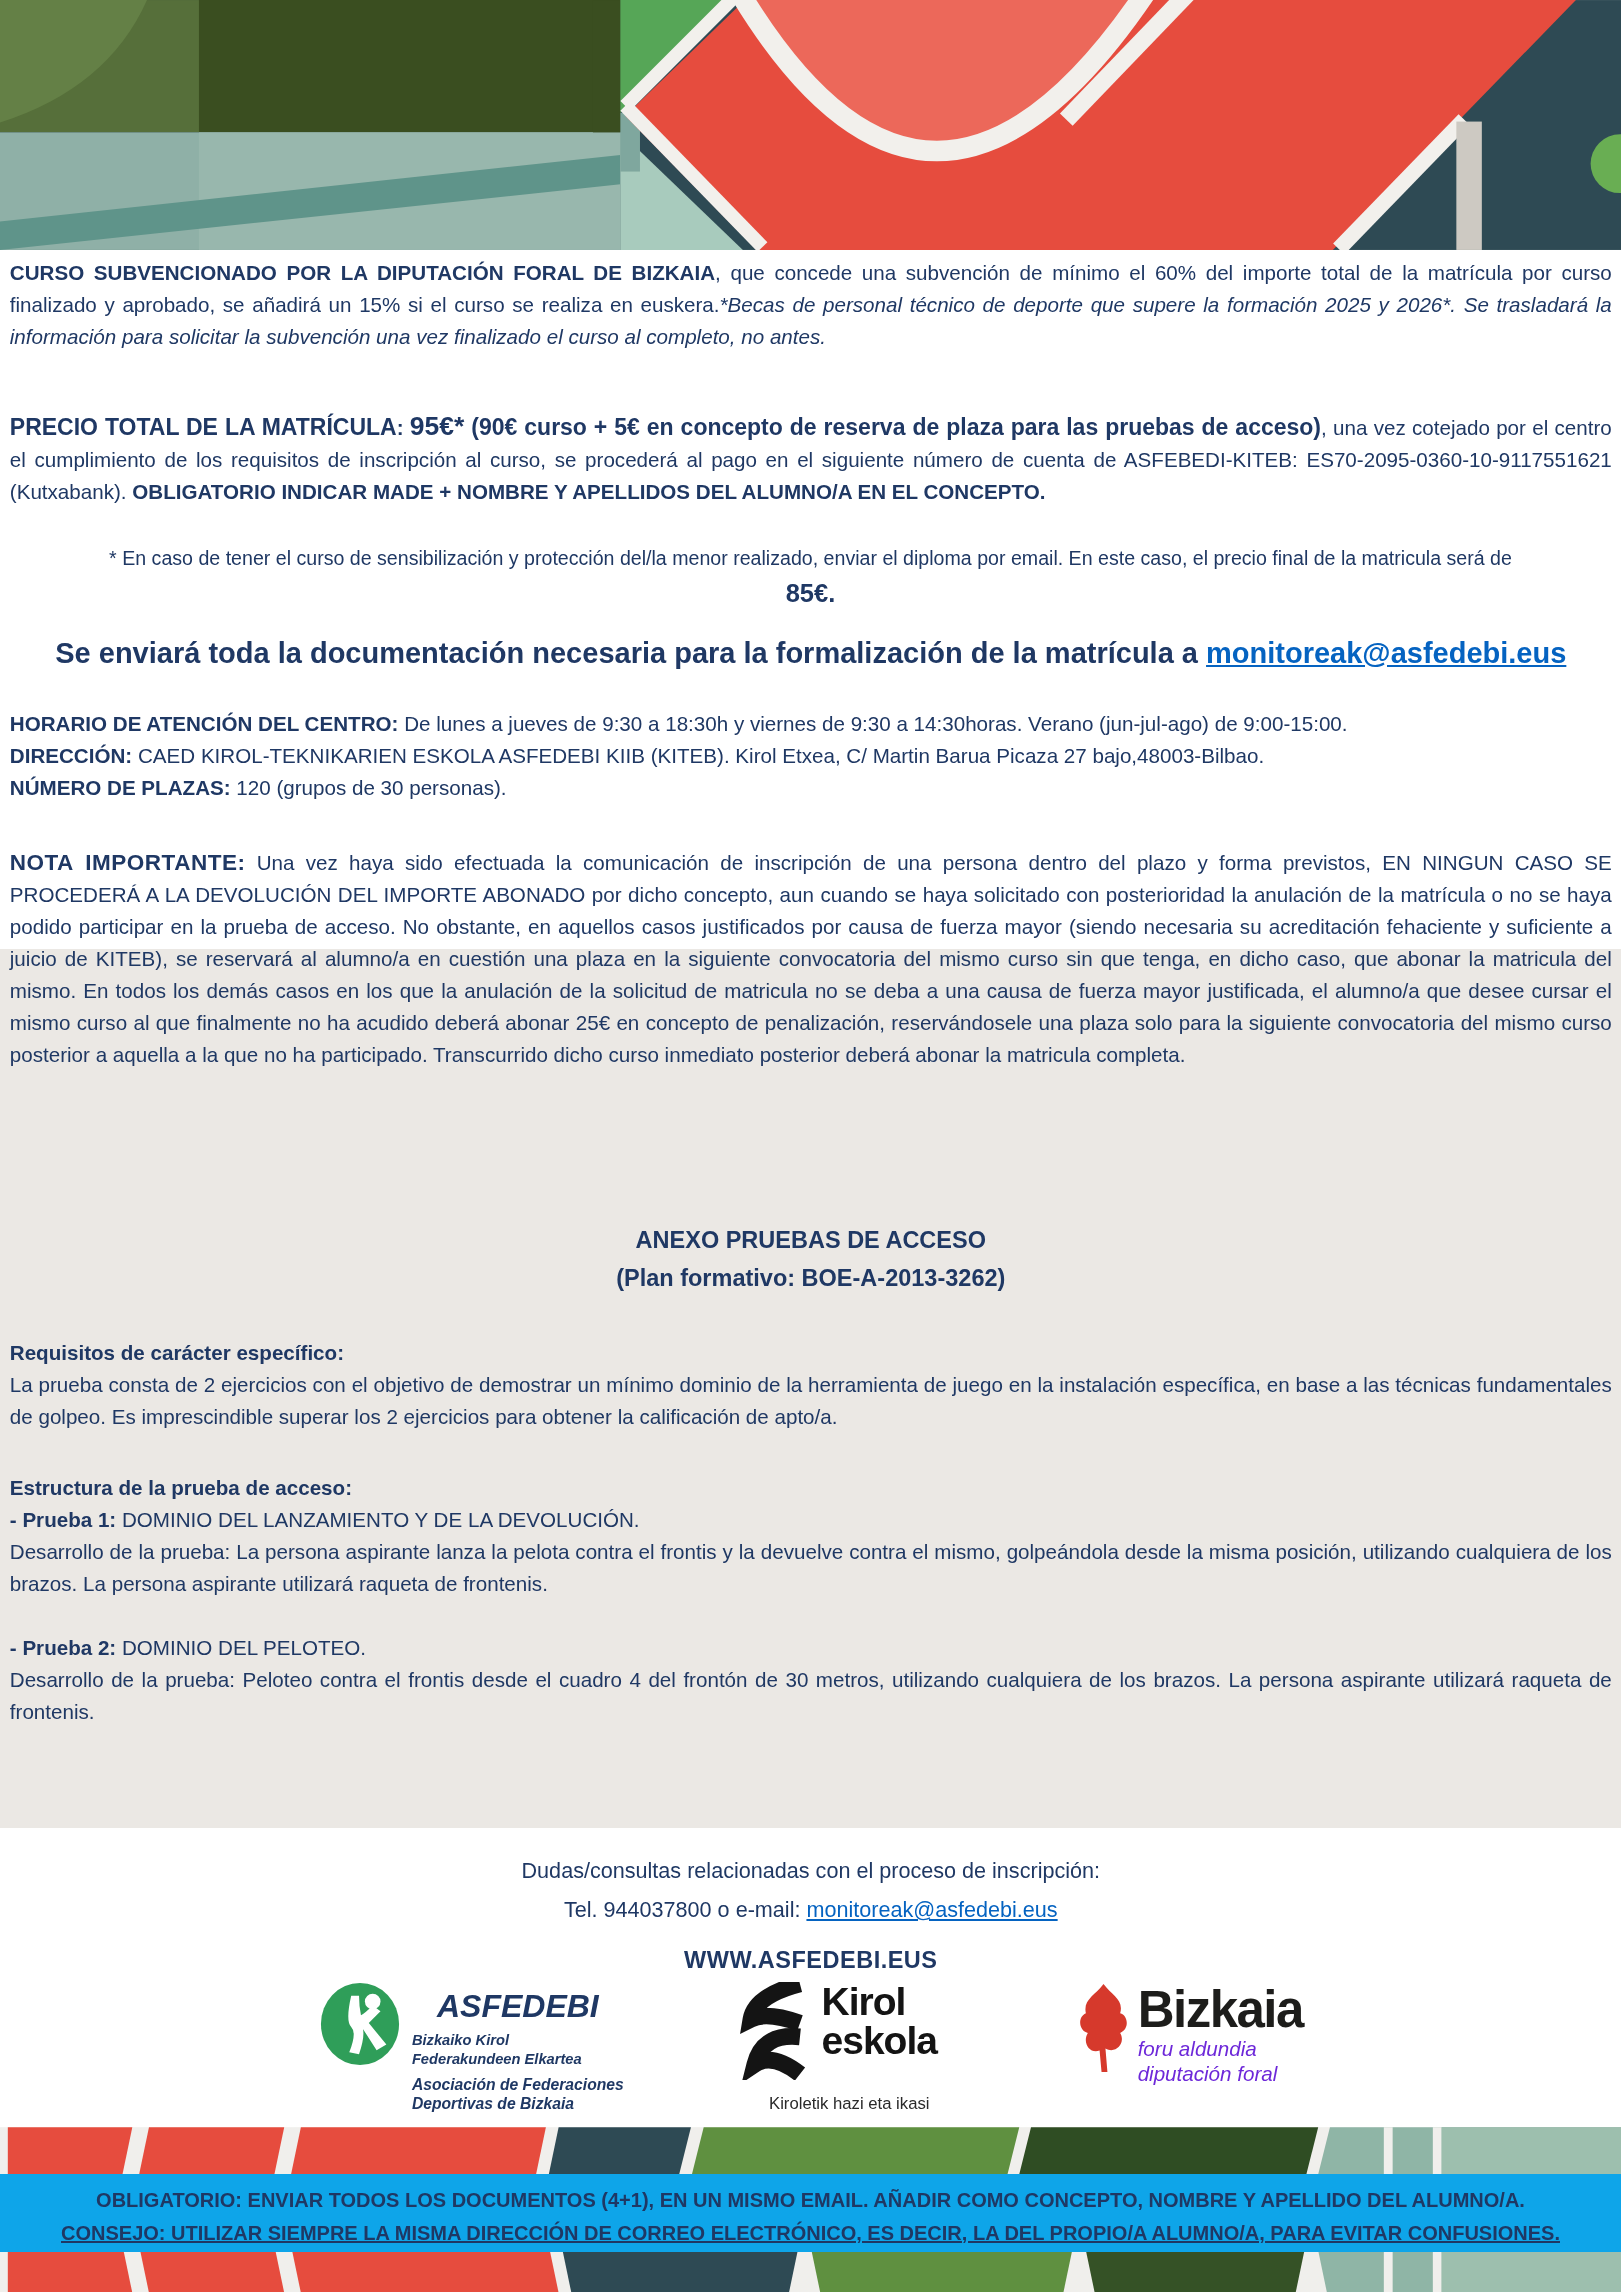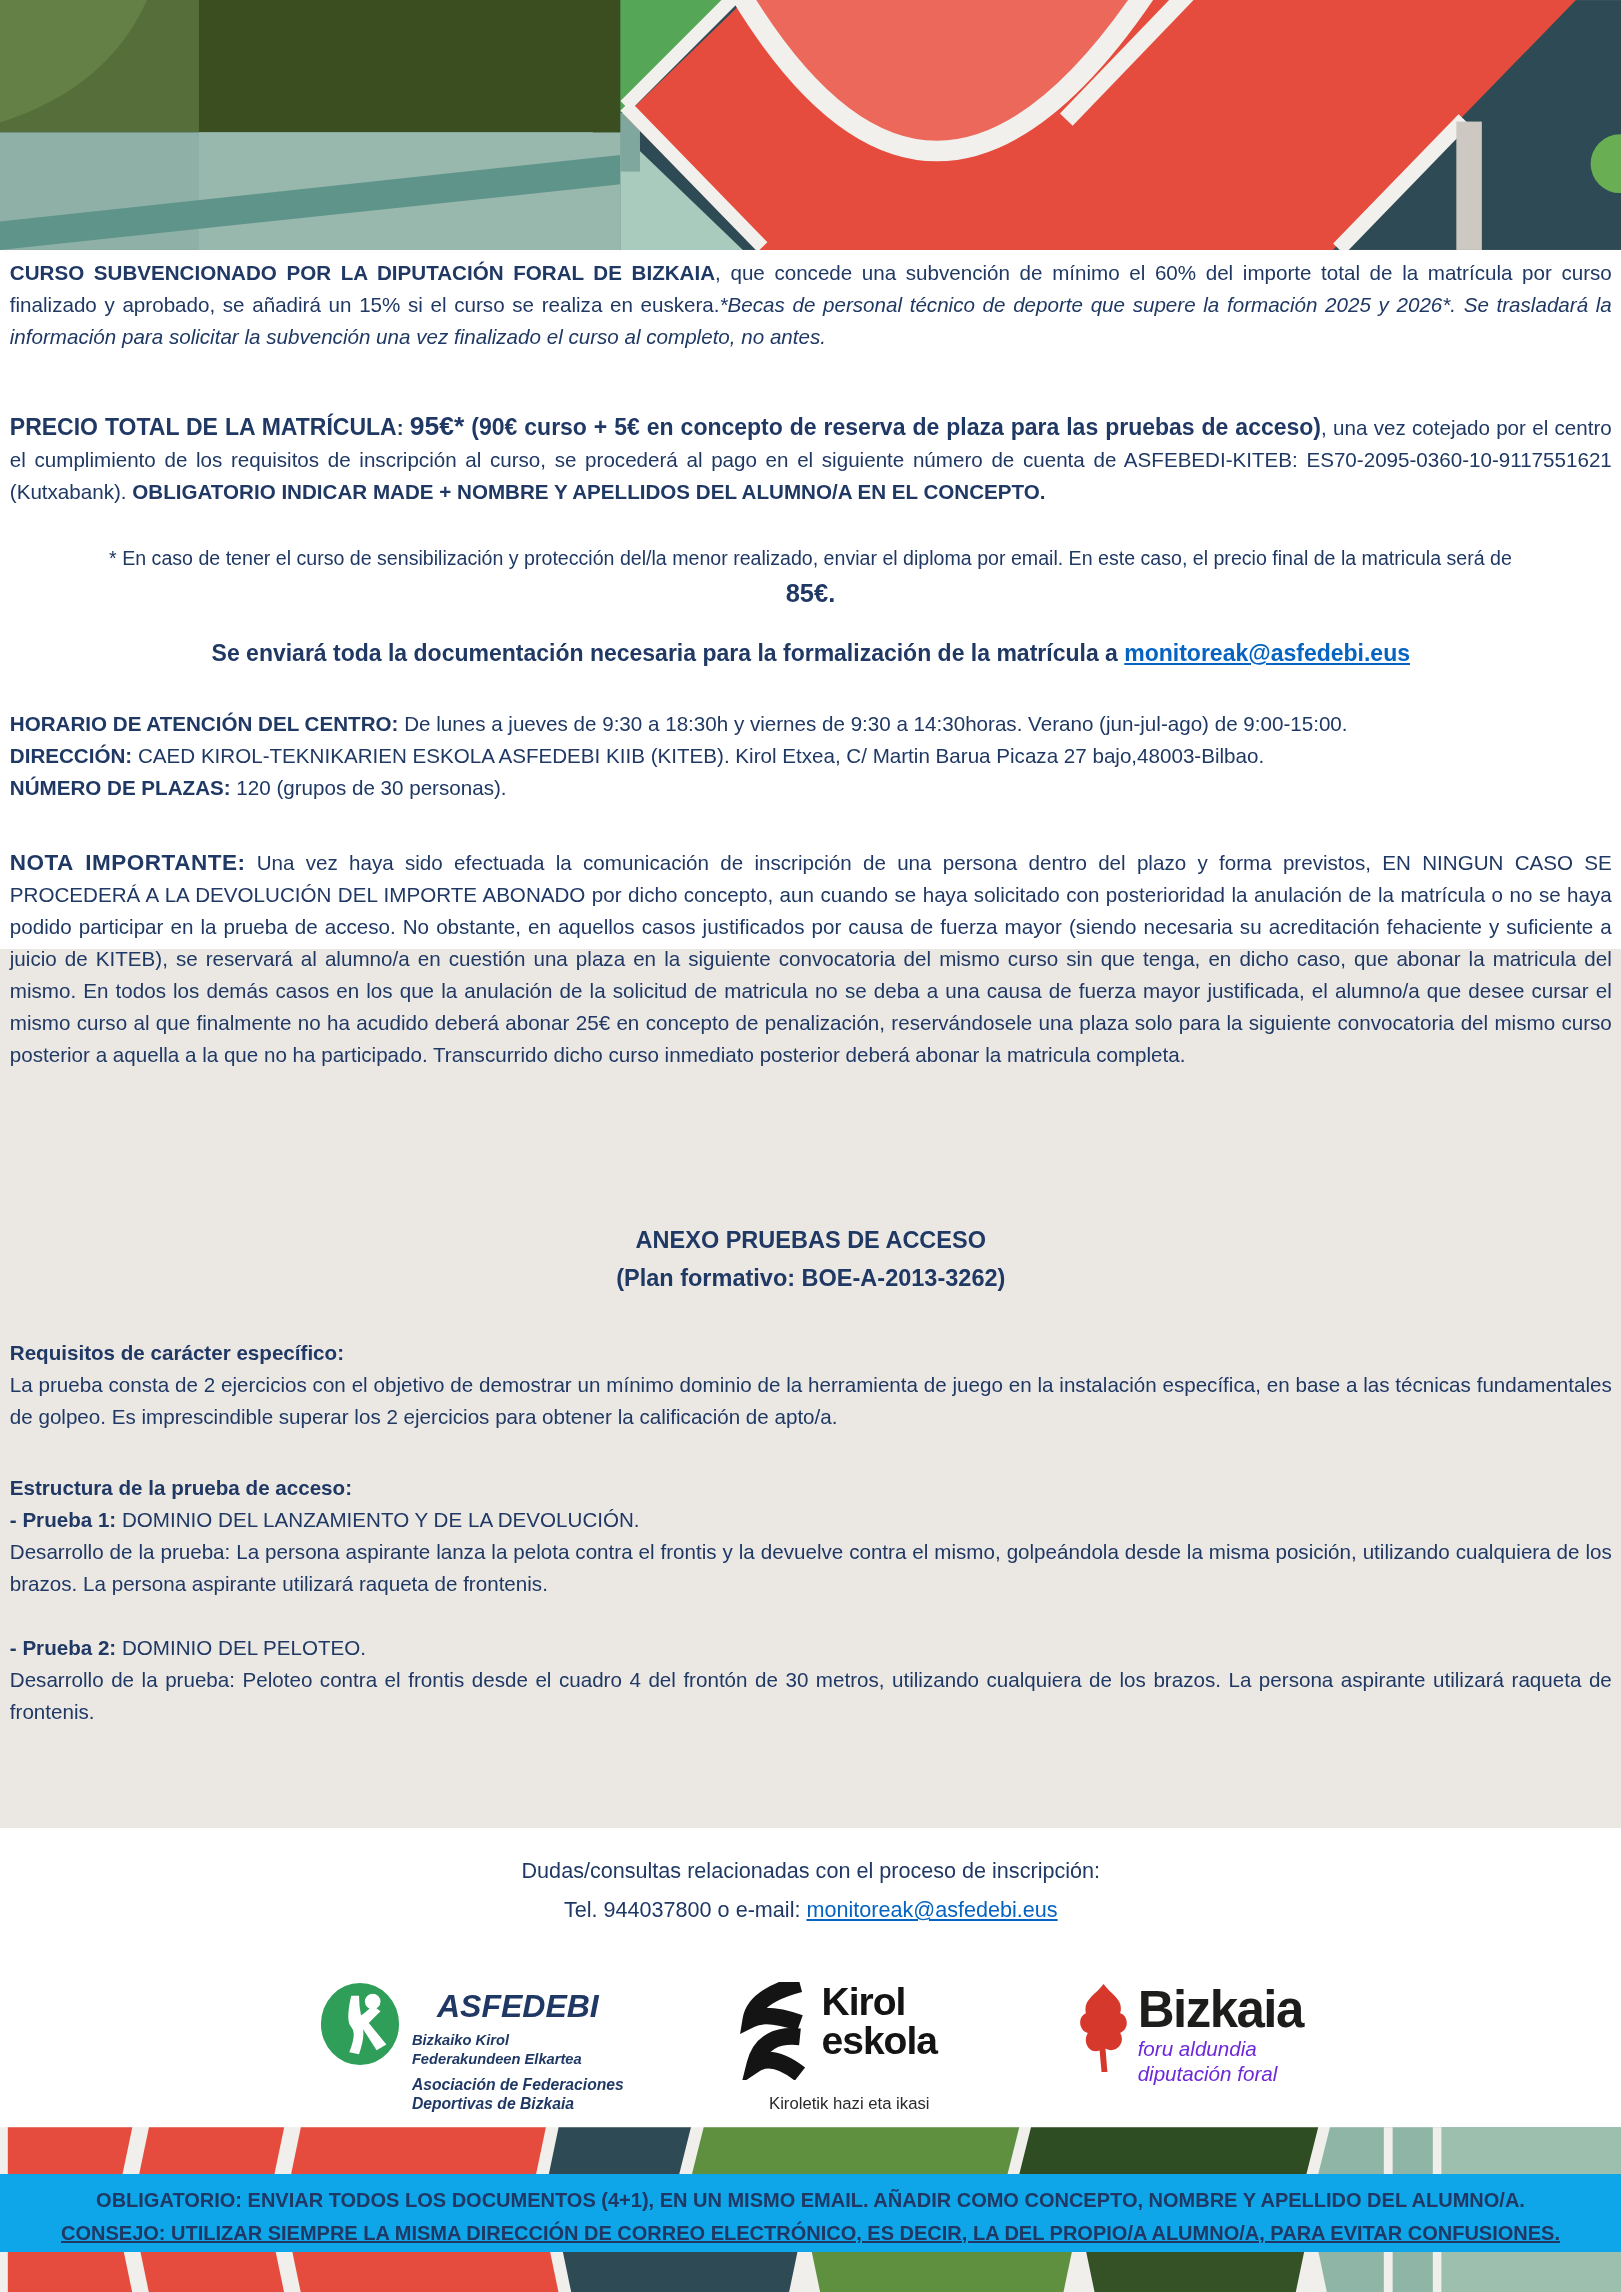--- a/index.html
+++ b/index.html
@@ -12,21 +12,21 @@
   .gray-band{left:0;top:949px;width:1621px;height:879px;background:#ebe8e4;}
   
   .para{left:9.8px;width:1602px;font-size:20.6px;line-height:32px;text-align:justify;}
   .b{font-weight:bold;}
   .i{font-style:italic;}
   .big-price{font-weight:bold;font-size:26.5px;}
   .mid-bold{font-weight:bold;font-size:23px;}
   a.lnk{color:#0563c1;text-decoration:underline;cursor:pointer;}
   .footnote{left:90px;width:1441px;top:541px;text-align:center;font-size:19.6px;line-height:35px;}
   .footnote .big-price{font-size:25.5px;}
-  .send-docs{left:9.8px;width:1602px;top:637px;text-align:center;font-weight:bold;font-size:23px;line-height:32px;}
+  .send-docs{left:9.8px;width:1602px;top:637px;text-align:center;font-weight:bold;font-size:29px;line-height:32px;}
   .send-docs a{font-weight:bold;}
   .info{left:9.8px;width:1602px;top:708px;font-size:20.6px;line-height:32px;}
   .nota-label{font-weight:bold;font-size:22.5px;letter-spacing:0.5px;}
   .anexo{left:9.8px;width:1602px;top:1221px;text-align:center;font-weight:bold;font-size:23.5px;line-height:38px;}
   .req{top:1337px;}
   .est{top:1472px;}
   .est .gap{margin-top:32px;}
   .contact{left:9.8px;width:1602px;top:1851px;text-align:center;font-size:21.6px;line-height:39px;}
   .web{left:9.8px;width:1602px;top:1947px;text-align:center;font-weight:bold;font-size:23.5px;letter-spacing:0.5px;}
   
@@ -128,20 +128,21 @@
     <div><span class="b">- Prueba 1:</span><span> DOMINIO DEL LANZAMIENTO Y DE LA DEVOLUCIÓN.</span></div>
     <div>Desarrollo de la prueba: La persona aspirante lanza la pelota contra el frontis y la devuelve contra el mismo, golpeándola desde la misma posición, utilizando cualquiera de los brazos. La persona aspirante utilizará raqueta de frontenis.</div>
     <div class="gap"><span class="b">- Prueba 2:</span><span> DOMINIO DEL PELOTEO.</span></div>
     <div>Desarrollo de la prueba: Peloteo contra el frontis desde el cuadro 4 del frontón de 30 metros, utilizando cualquiera de los brazos. La persona aspirante utilizará raqueta de frontenis.</div>
   </div>
 
   <div class="abs contact">
     <div>Dudas/consultas relacionadas con el proceso de inscripción:</div>
     <div><span>Tel. 944037800 o e-mail: </span><a class="lnk" href="#">monitoreak@asfedebi.eus</a></div>
   </div>
+  <div class="abs web">WWW.ASFEDEBI.EUS</div>
 
   <div class="abs logos">
 
     <div class="logo">
       <svg width="84" height="84" viewBox="0 0 86 86">
         <ellipse cx="43" cy="43" rx="40" ry="42" fill="#2f9e59"></ellipse>
         <circle cx="56" cy="20" r="8" fill="#ffffff"></circle>
         <path d="M34,14 Q28,40 34,46 Q40,52 32,72 L42,74 Q48,56 46,48 L60,70 L70,64 L52,42 Q60,34 64,30 L56,24 Q48,32 44,34 Q42,24 42,14 Z" fill="#ffffff"></path>
       </svg>
       <div class="asf-text">

